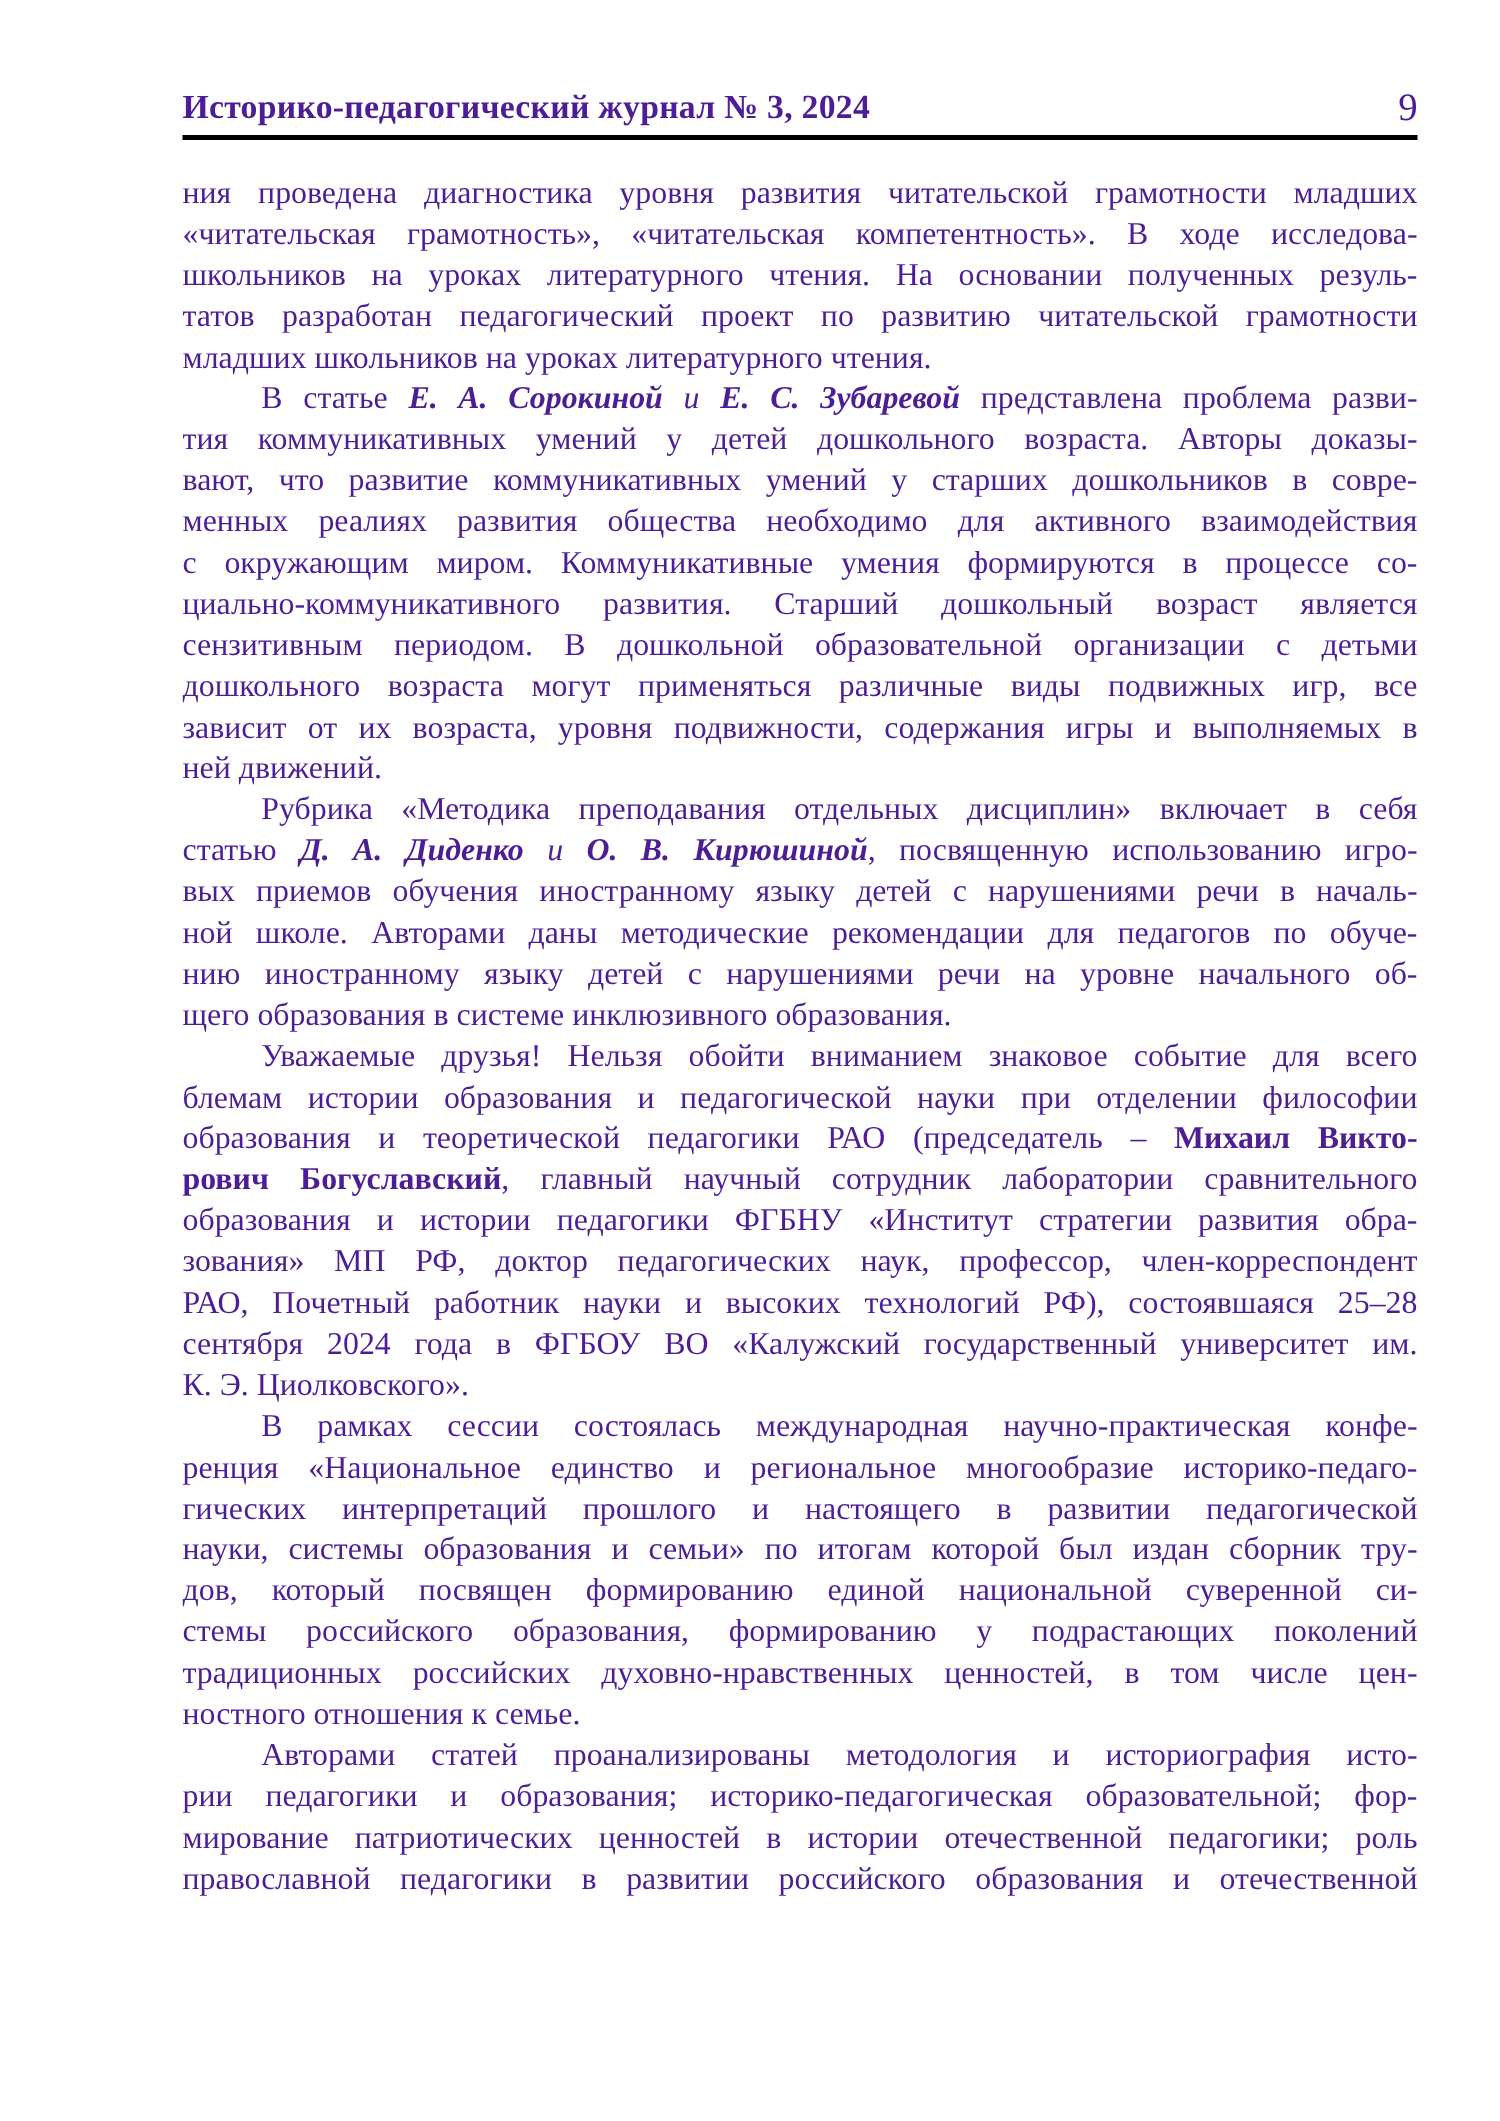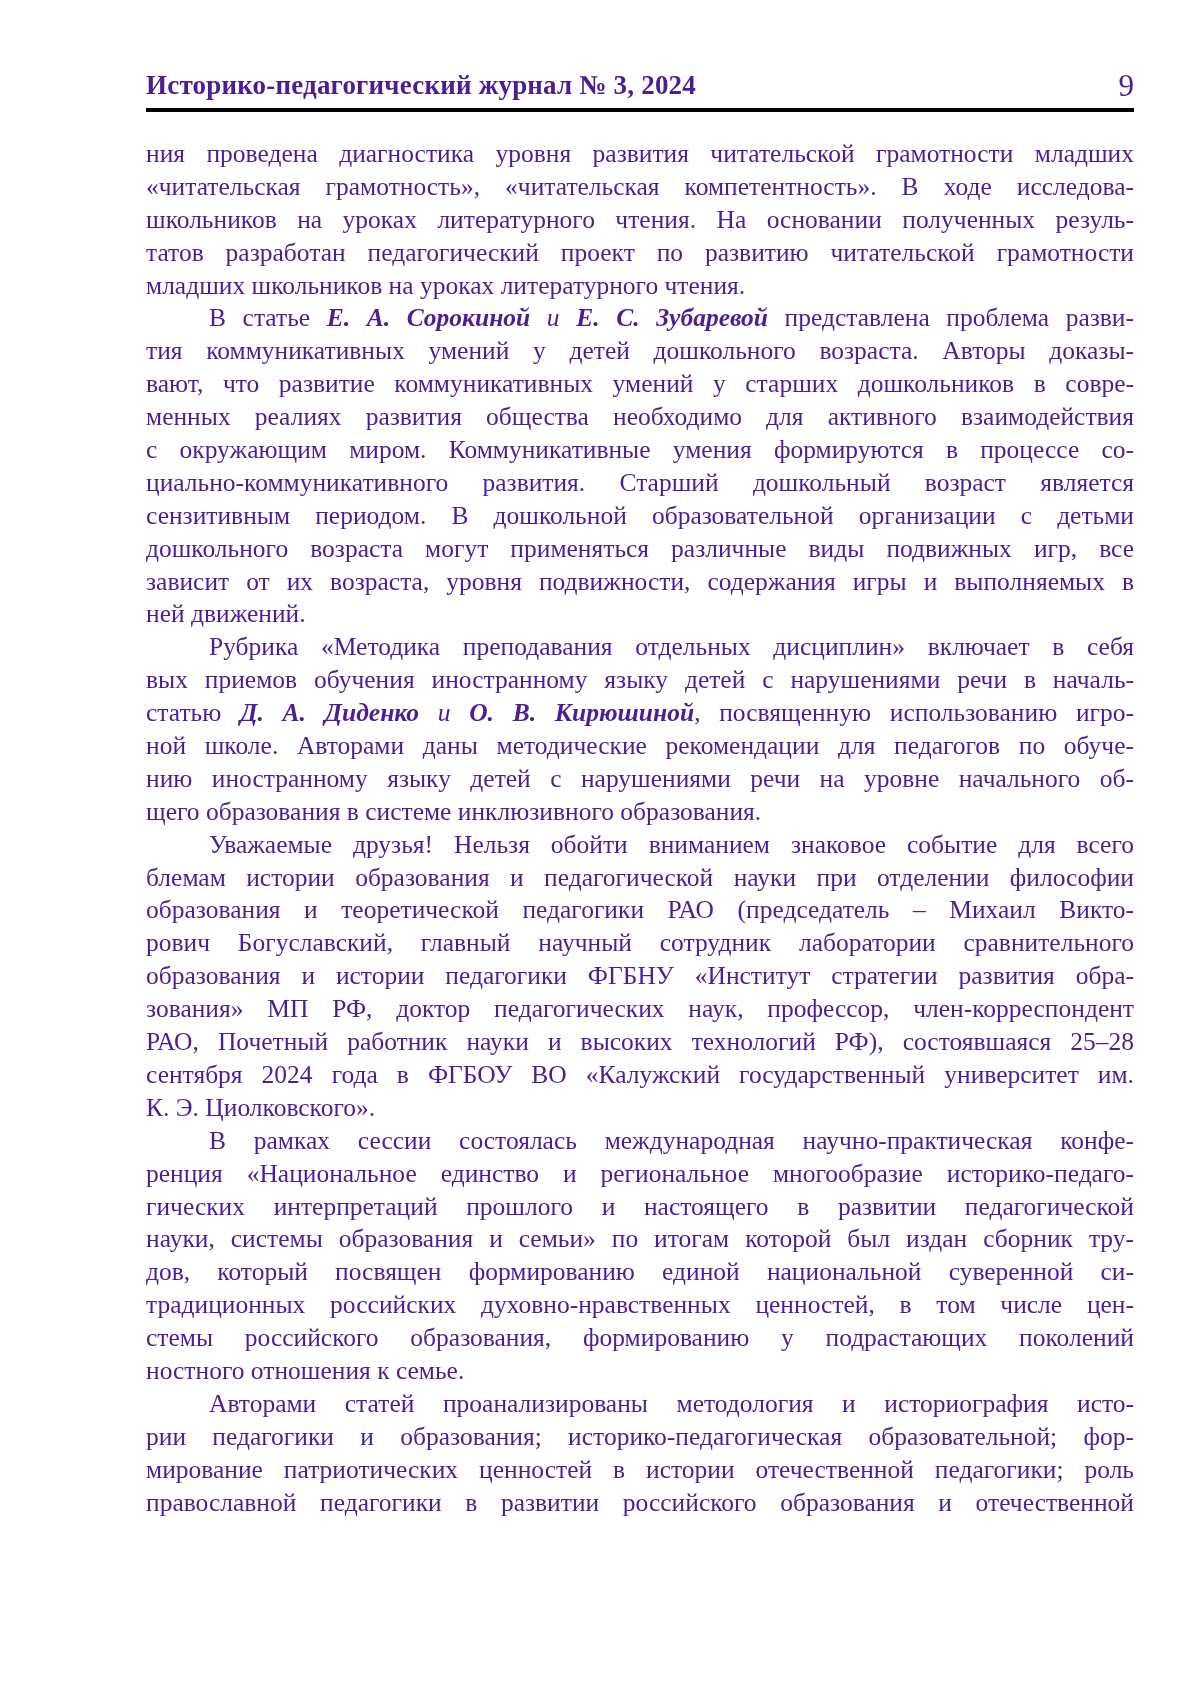--- a/index.html
+++ b/index.html
@@ -51,21 +51,21 @@
     overflow: hidden;
   }
   .line.final {
     text-align: left;
     text-align-last: left;
   }
   .line.indent {
     text-indent: 63px;
   }
   .r-n { font-weight: normal; font-style: normal; }
-  .r-b { font-weight: normal;   font-style: normal; }
+  .r-b { font-weight: bold;   font-style: normal; }
   .r-i { font-weight: normal; font-style: italic; }
   .r-bi{ font-weight: bold;   font-style: italic; }
 </style>
 </head>
 <body>
 
 <div class="page">
   <header class="header">
     <div class="header-row">
       <span class="journal-title">Историко-педагогический журнал № 3, 2024</span>
@@ -89,22 +89,22 @@
         <div class="line"><span class="r-n">менных реалиях развития общества необходимо для активного взаимодействия</span></div>
         <div class="line"><span class="r-n">с окружающим миром. Коммуникативные умения формируются в процессе со-</span></div>
         <div class="line"><span class="r-n">циально-коммуникативного развития. Старший дошкольный возраст является</span></div>
         <div class="line"><span class="r-n">сензитивным периодом. В дошкольной образовательной организации с детьми</span></div>
         <div class="line"><span class="r-n">дошкольного возраста могут применяться различные виды подвижных игр, все</span></div>
         <div class="line"><span class="r-n">зависит от их возраста, уровня подвижности, содержания игры и выполняемых в</span></div>
         <div class="line final"><span class="r-n">ней движений.</span></div>
       </div>
       <div class="paragraph">
         <div class="line indent"><span class="r-n">Рубрика «Методика преподавания отдельных дисциплин» включает в себя</span></div>
+        <div class="line"><span class="r-n">статью </span><span class="r-bi">Д. А. Диденко</span><span class="r-n"> </span><span class="r-i">и</span><span class="r-n"> </span><span class="r-bi">О. В. Кирюшиной</span><span class="r-n">, посвященную использованию игро-</span></div>
         <div class="line"><span class="r-n">вых приемов обучения иностранному языку детей с нарушениями речи в началь-</span></div>
-        <div class="line"><span class="r-n">статью </span><span class="r-bi">Д. А. Диденко</span><span class="r-n"> </span><span class="r-i">и</span><span class="r-n"> </span><span class="r-bi">О. В. Кирюшиной</span><span class="r-n">, посвященную использованию игро-</span></div>
         <div class="line"><span class="r-n">ной школе. Авторами даны методические рекомендации для педагогов по обуче-</span></div>
         <div class="line"><span class="r-n">нию иностранному языку детей с нарушениями речи на уровне начального об-</span></div>
         <div class="line final"><span class="r-n">щего образования в системе инклюзивного образования.</span></div>
       </div>
       <div class="paragraph">
         <div class="line indent"><span class="r-n">Уважаемые друзья! Нельзя обойти вниманием знаковое событие для всего</span></div>
         <div class="line"><span class="r-n">блемам истории образования и педагогической науки при отделении философии</span></div>
         <div class="line"><span class="r-n">образования и теоретической педагогики РАО (председатель – </span><span class="r-b">Михаил Викто-</span></div>
         <div class="line"><span class="r-b">рович Богуславский</span><span class="r-n">, главный научный сотрудник лаборатории сравнительного</span></div>
         <div class="line"><span class="r-n">образования и истории педагогики ФГБНУ «Институт стратегии развития обра-</span></div>
@@ -112,22 +112,22 @@
         <div class="line"><span class="r-n">РАО, Почетный работник науки и высоких технологий РФ), состоявшаяся 25–28</span></div>
         <div class="line"><span class="r-n">сентября 2024 года в ФГБОУ ВО «Калужский государственный университет им.</span></div>
         <div class="line final"><span class="r-n">К. Э. Циолковского».</span></div>
       </div>
       <div class="paragraph">
         <div class="line indent"><span class="r-n">В рамках сессии состоялась международная научно-практическая конфе-</span></div>
         <div class="line"><span class="r-n">ренция «Национальное единство и региональное многообразие историко-педаго-</span></div>
         <div class="line"><span class="r-n">гических интерпретаций прошлого и настоящего в развитии педагогической</span></div>
         <div class="line"><span class="r-n">науки, системы образования и семьи» по итогам которой был издан сборник тру-</span></div>
         <div class="line"><span class="r-n">дов, который посвящен формированию единой национальной суверенной си-</span></div>
+        <div class="line"><span class="r-n">стемы российского образования, формированию у подрастающих поколений</span></div>
         <div class="line"><span class="r-n">традиционных российских духовно-нравственных ценностей, в том числе цен-</span></div>
-        <div class="line"><span class="r-n">стемы российского образования, формированию у подрастающих поколений</span></div>
         <div class="line final"><span class="r-n">ностного отношения к семье.</span></div>
       </div>
       <div class="paragraph">
         <div class="line indent"><span class="r-n">Авторами статей проанализированы методология и историография исто-</span></div>
         <div class="line"><span class="r-n">рии педагогики и образования; историко-педагогическая образовательной; фор-</span></div>
         <div class="line"><span class="r-n">мирование патриотических ценностей в истории отечественной педагогики; роль</span></div>
         <div class="line"><span class="r-n">православной педагогики в развитии российского образования и отечественной</span></div>
       </div>
     </main>
 </div>

